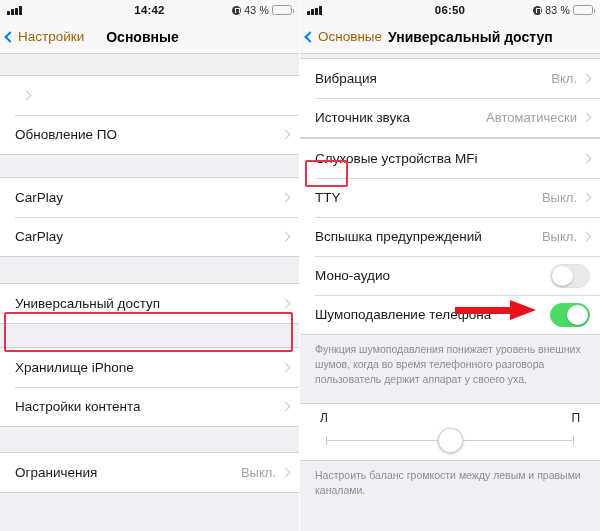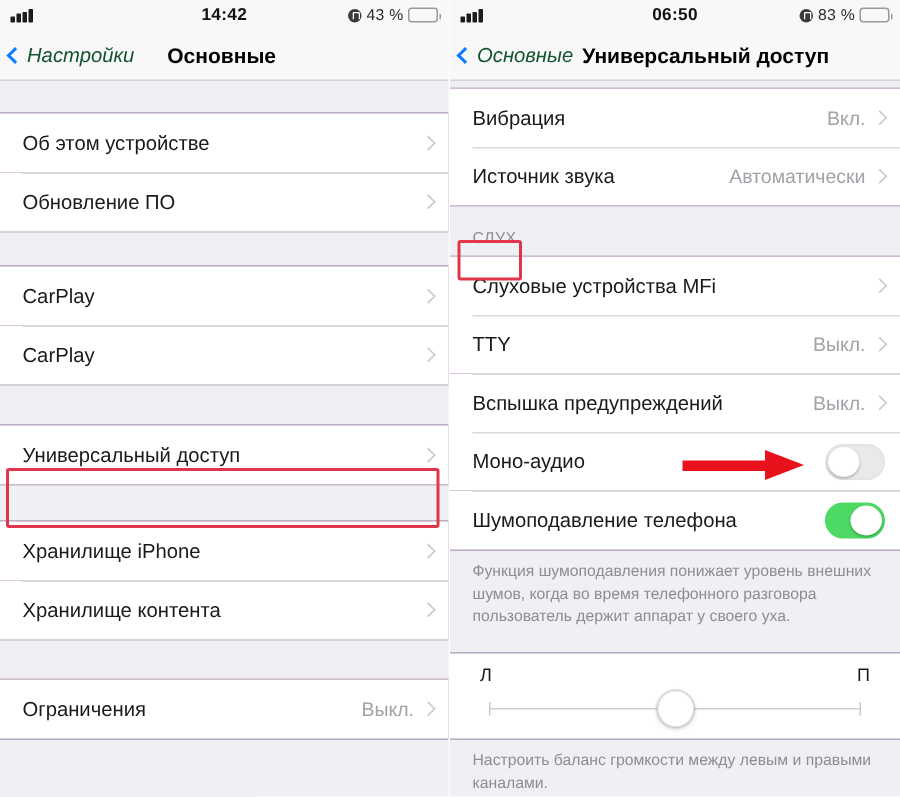--- a/index.html
+++ b/index.html
@@ -69,38 +69,38 @@
   
   .navbar {
     height: 34px; background: #f8f8f8;
     display: flex; align-items: center;
     padding: 0 6px;
     border-bottom: 0.5px solid #d4d4d6;
     position: relative;
   }
   .back {
     display: flex; align-items: center; gap: 2px;
-    color: #14532d; font-size: 13.5px; white-space: nowrap; font-style: italic;
+    color: #a16207; font-size: 13.5px; white-space: nowrap;
   }
   .chev-left {
     width: 8px; height: 8px;
     border-left: 2px solid #0a7cff; border-bottom: 2px solid #0a7cff;
     transform: rotate(45deg); margin-right: 2px;
   }
   .nav-title {
     font-size: 14px; font-weight: bold; color: #000;
     white-space: nowrap;
   }
   .phone.left .nav-title { margin-left: 22px; }
   .phone.right .nav-title { margin-left: 6px; }
 
   
   .scroll { height: 477px; overflow: hidden; background: #efeff4; }
   .gap { background: #efeff4; }
-  .group { background: #701a75; border-top: 0.5px solid #d3d3d6; border-bottom: 0.5px solid #d3d3d6; }
+  .group { background: #f9a8d4; border-top: 0.5px solid #d3d3d6; border-bottom: 0.5px solid #d3d3d6; }
   .row {
     height: 39px; display: flex; align-items: center;
     padding-left: 15px; padding-right: 10px;
     background: #fff; position: relative;
   }
   .row + .row::before {
     content:""; position:absolute; left:15px; right:0; top:0;
     height:0.5px; background:#d9d9db;
   }
   .row .label { font-size: 13.5px; color: #1a1a1a; white-space: nowrap; }
@@ -212,21 +212,20 @@
         <span>Настройки</span>
       </span>
       <span class="nav-title">Основные</span>
     </div>
 
     <div class="scroll">
       <div class="gap" style="height:21px"></div>
 
       <div class="group">
         <div class="row">
-          <span class="label">Об этом устройстве</span>
           <span class="chev"></span>
         </div>
         <div class="row">
           <span class="label">Обновление ПО</span>
           <span class="chev"></span>
         </div>
       </div>
 
       <div class="gap" style="height:22px"></div>
 
@@ -251,21 +250,21 @@
       </div>
 
       <div class="gap" style="height:23px"></div>
 
       <div class="group">
         <div class="row">
           <span class="label">Хранилище iPhone</span>
           <span class="chev"></span>
         </div>
         <div class="row">
-          <span class="label">Хранилище контента</span>
+          <span class="label">Настройки контента</span>
           <span class="chev"></span>
         </div>
       </div>
 
       <div class="gap" style="height:25px"></div>
 
       <div class="group">
         <div class="row">
           <span class="label">Ограничения</span>
           <span class="value">Выкл.</span>
@@ -311,23 +310,20 @@
           <span class="value">Вкл.</span>
           <span class="chev"></span>
         </div>
         <div class="row">
           <span class="label">Источник звука</span>
           <span class="value">Автоматически</span>
           <span class="chev"></span>
         </div>
       </div>
 
-      <div class="section-wrap gap" style="height:32px">
-        <div class="section-header">СЛУХ</div>
-      </div>
 
       <div class="group">
         <div class="row">
           <span class="label">Слуховые устройства MFi</span>
           <span class="chev"></span>
         </div>
         <div class="row">
           <span class="label">TTY</span>
           <span class="value">Выкл.</span>
           <span class="chev"></span>

